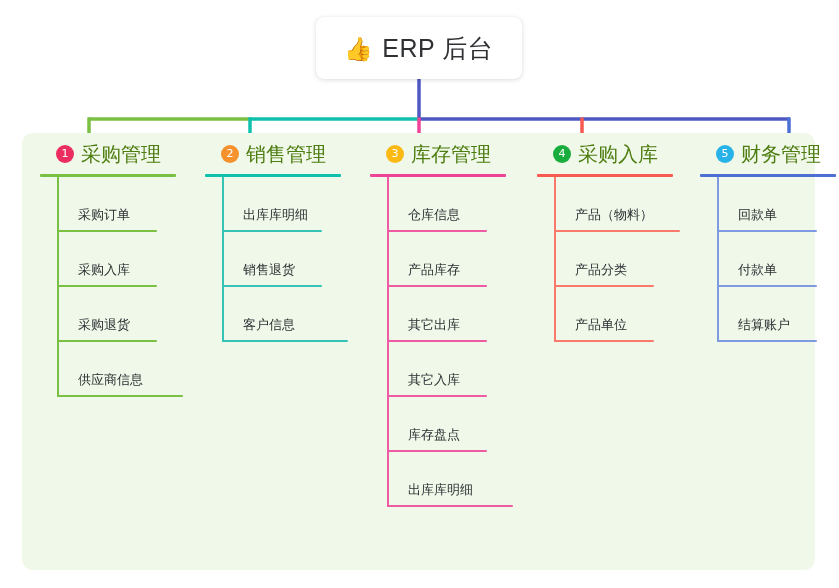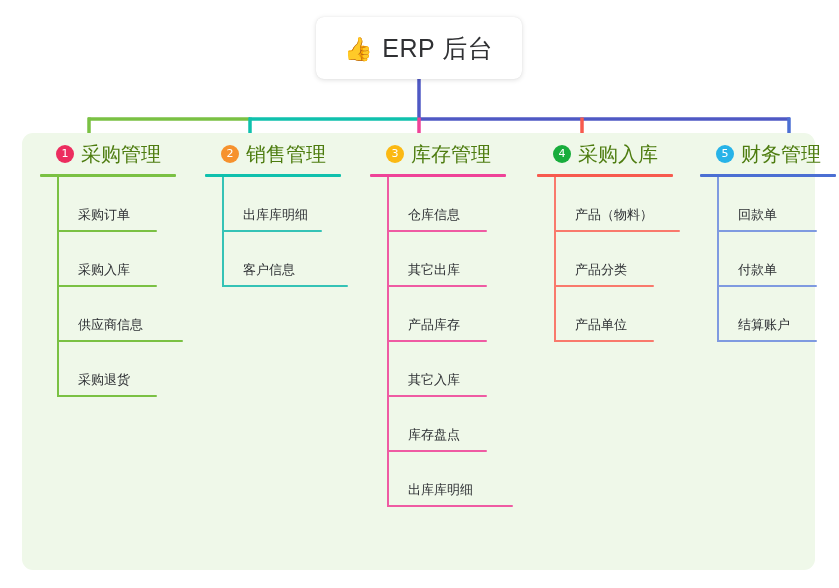--- a/index.html
+++ b/index.html
@@ -171,66 +171,70 @@
       <div class="items">
         <div class="spine" style="background: rgb(122, 193, 67);"></div>
         <div class="item">
           <span class="item-label">采购订单</span>
           <div class="item-rule" style="background: rgb(122, 193, 67);"></div>
         </div>
         <div class="item">
           <span class="item-label">采购入库</span>
           <div class="item-rule" style="background: rgb(122, 193, 67);"></div>
         </div>
+        <div class="item">
+          <span class="item-label">采购退货</span>
+          <div class="item-rule" style="background: rgb(122, 193, 67);"></div>
+        </div>
         <div class="item wide">
           <span class="item-label">供应商信息</span>
-          <div class="item-rule" style="background: rgb(122, 193, 67);"></div>
-        </div>
-        <div class="item">
-          <span class="item-label">采购退货</span>
           <div class="item-rule" style="background: rgb(122, 193, 67);"></div>
         </div>
       </div>
     </div>
     <div class="column" style="left: 205px;">
       <div class="col-header">
         <span class="badge" style="background: rgb(246, 146, 46);">2</span>
         <span class="col-title">销售管理</span>
       </div>
       <div class="header-rule" style="background: rgb(15, 193, 173); width: 136px;"></div>
       <div class="items">
         <div class="spine" style="background: rgb(53, 195, 182);"></div>
         <div class="item">
           <span class="item-label">出库库明细</span>
           <div class="item-rule" style="background: rgb(53, 195, 182);"></div>
         </div>
+        <div class="item">
+          <span class="item-label">销售退货</span>
+          <div class="item-rule" style="background: rgb(53, 195, 182);"></div>
+        </div>
         <div class="item wide">
           <span class="item-label">客户信息</span>
           <div class="item-rule" style="background: rgb(53, 195, 182);"></div>
         </div>
       </div>
     </div>
     <div class="column" style="left: 370px;">
       <div class="col-header">
         <span class="badge" style="background: rgb(251, 185, 19);">3</span>
         <span class="col-title">库存管理</span>
       </div>
       <div class="header-rule" style="background: rgb(239, 67, 152); width: 136px;"></div>
       <div class="items">
         <div class="spine" style="background: rgb(239, 91, 163);"></div>
         <div class="item">
           <span class="item-label">仓库信息</span>
           <div class="item-rule" style="background: rgb(239, 91, 163);"></div>
         </div>
         <div class="item">
+          <span class="item-label">产品库存</span>
+          <div class="item-rule" style="background: rgb(239, 91, 163);"></div>
+        </div>
+        <div class="item">
           <span class="item-label">其它出库</span>
-          <div class="item-rule" style="background: rgb(239, 91, 163);"></div>
-        </div>
-        <div class="item">
-          <span class="item-label">产品库存</span>
           <div class="item-rule" style="background: rgb(239, 91, 163);"></div>
         </div>
         <div class="item">
           <span class="item-label">其它入库</span>
           <div class="item-rule" style="background: rgb(239, 91, 163);"></div>
         </div>
         <div class="item">
           <span class="item-label">库存盘点</span>
           <div class="item-rule" style="background: rgb(239, 91, 163);"></div>
         </div>

